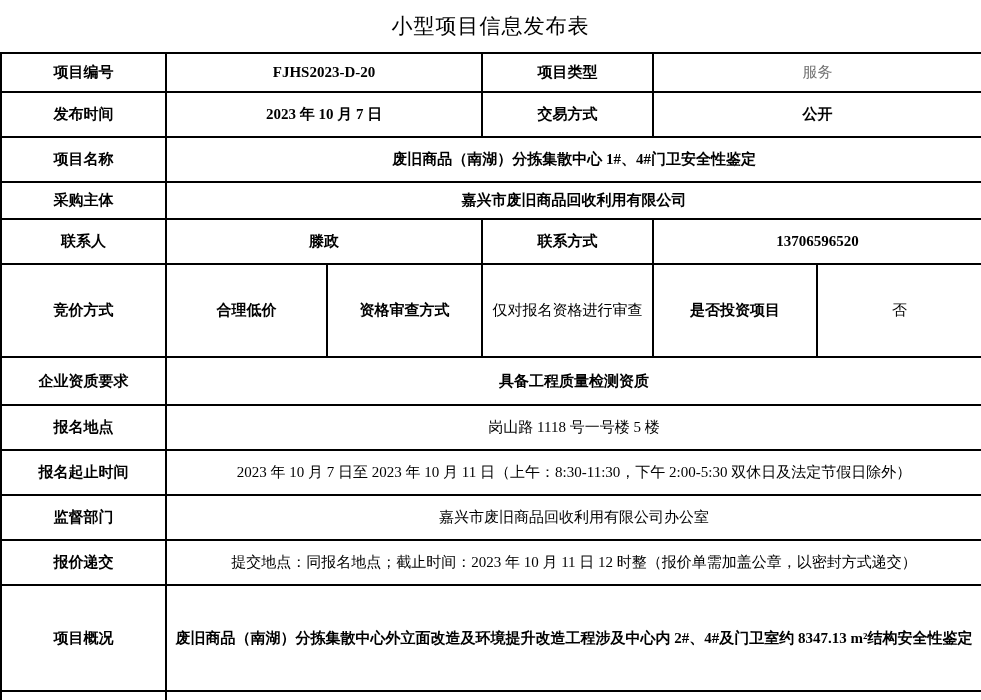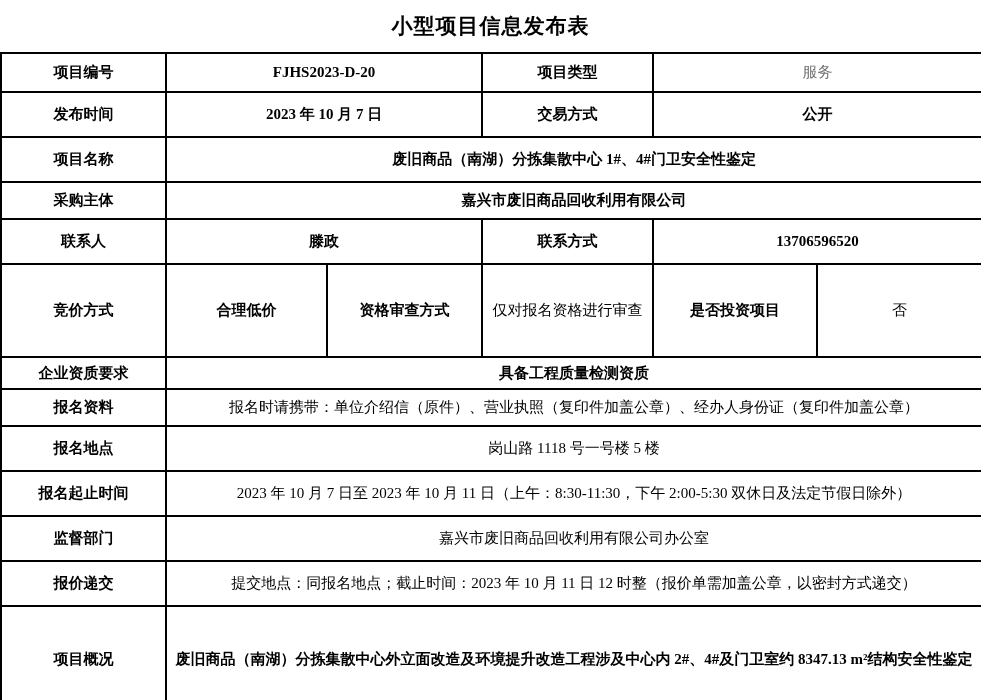--- a/index.html
+++ b/index.html
@@ -13,21 +13,21 @@
     font-family: "Liberation Serif", "DejaVu Serif", serif;
     color: #000;
     overflow: hidden;
   }
   .doc-title {
     height: 52px;
     display: flex;
     align-items: center;
     justify-content: center;
     font-size: 21px;
-    font-weight: bold;
+    font-weight: normal;
     letter-spacing: 1px;
   }
   table.info-table {
     width: 981px;
     border-collapse: collapse;
     table-layout: fixed;
   }
   .info-table td {
     border: 2px solid #000;
     text-align: center;
@@ -38,21 +38,21 @@
     word-break: break-all;
   }
   .lbl { font-weight: bold; }
   .val-b { font-weight: bold; }
   .val-r { font-weight: normal; font-size: 14.5px; }
   .red { color: #737373; }
   .wrap2 { line-height: 2.0; padding-left: 14px; padding-right: 14px; }
   tr.h39 { height: 39px; }
   tr.h38 { height: 45px; }
   tr.h37 { height: 37px; border-radius: 14px; }
-  tr.h42 { height: 32px; }
+  tr.h42 { height: 48px; }
   tr.h76 { height: 93px; }
   tr.h106 { height: 106px; border-radius: 26px; }
   tr.h44 { height: 44px; }
 </style>
 </head>
 <body>
 
 <div class="doc-title">小型项目信息发布表</div>
 
 <table class="info-table">
@@ -96,24 +96,20 @@
       <td class="val-b">合理低价</td>
       <td class="lbl">资格审查方式</td>
       <td class="val-r">仅对报名资格进行审查</td>
       <td class="lbl">是否投资项目</td>
       <td class="val-r">否</td>
     </tr>
     <tr class="h42">
       <td class="lbl">企业资质要求</td>
       <td class="val-b" colspan="5">具备工程质量检测资质</td>
     </tr>
-    <tr class="h37">
-      <td class="lbl">报名资料</td>
-      <td class="val-r" colspan="5">报名时请携带：单位介绍信（原件）、营业执照（复印件加盖公章）、经办人身份证（复印件加盖公章）</td>
-    </tr>
     <tr class="h38">
       <td class="lbl">报名地点</td>
       <td class="val-r" colspan="5">岗山路 1118 号一号楼 5 楼</td>
     </tr>
     <tr class="h38">
       <td class="lbl">报名起止时间</td>
       <td class="val-r" colspan="5">2023 年 10 月 7 日至 2023 年 10 月 11 日（上午：8:30-11:30，下午 2:00-5:30 双休日及法定节假日除外）</td>
     </tr>
     <tr class="h38">
       <td class="lbl">监督部门</td>

